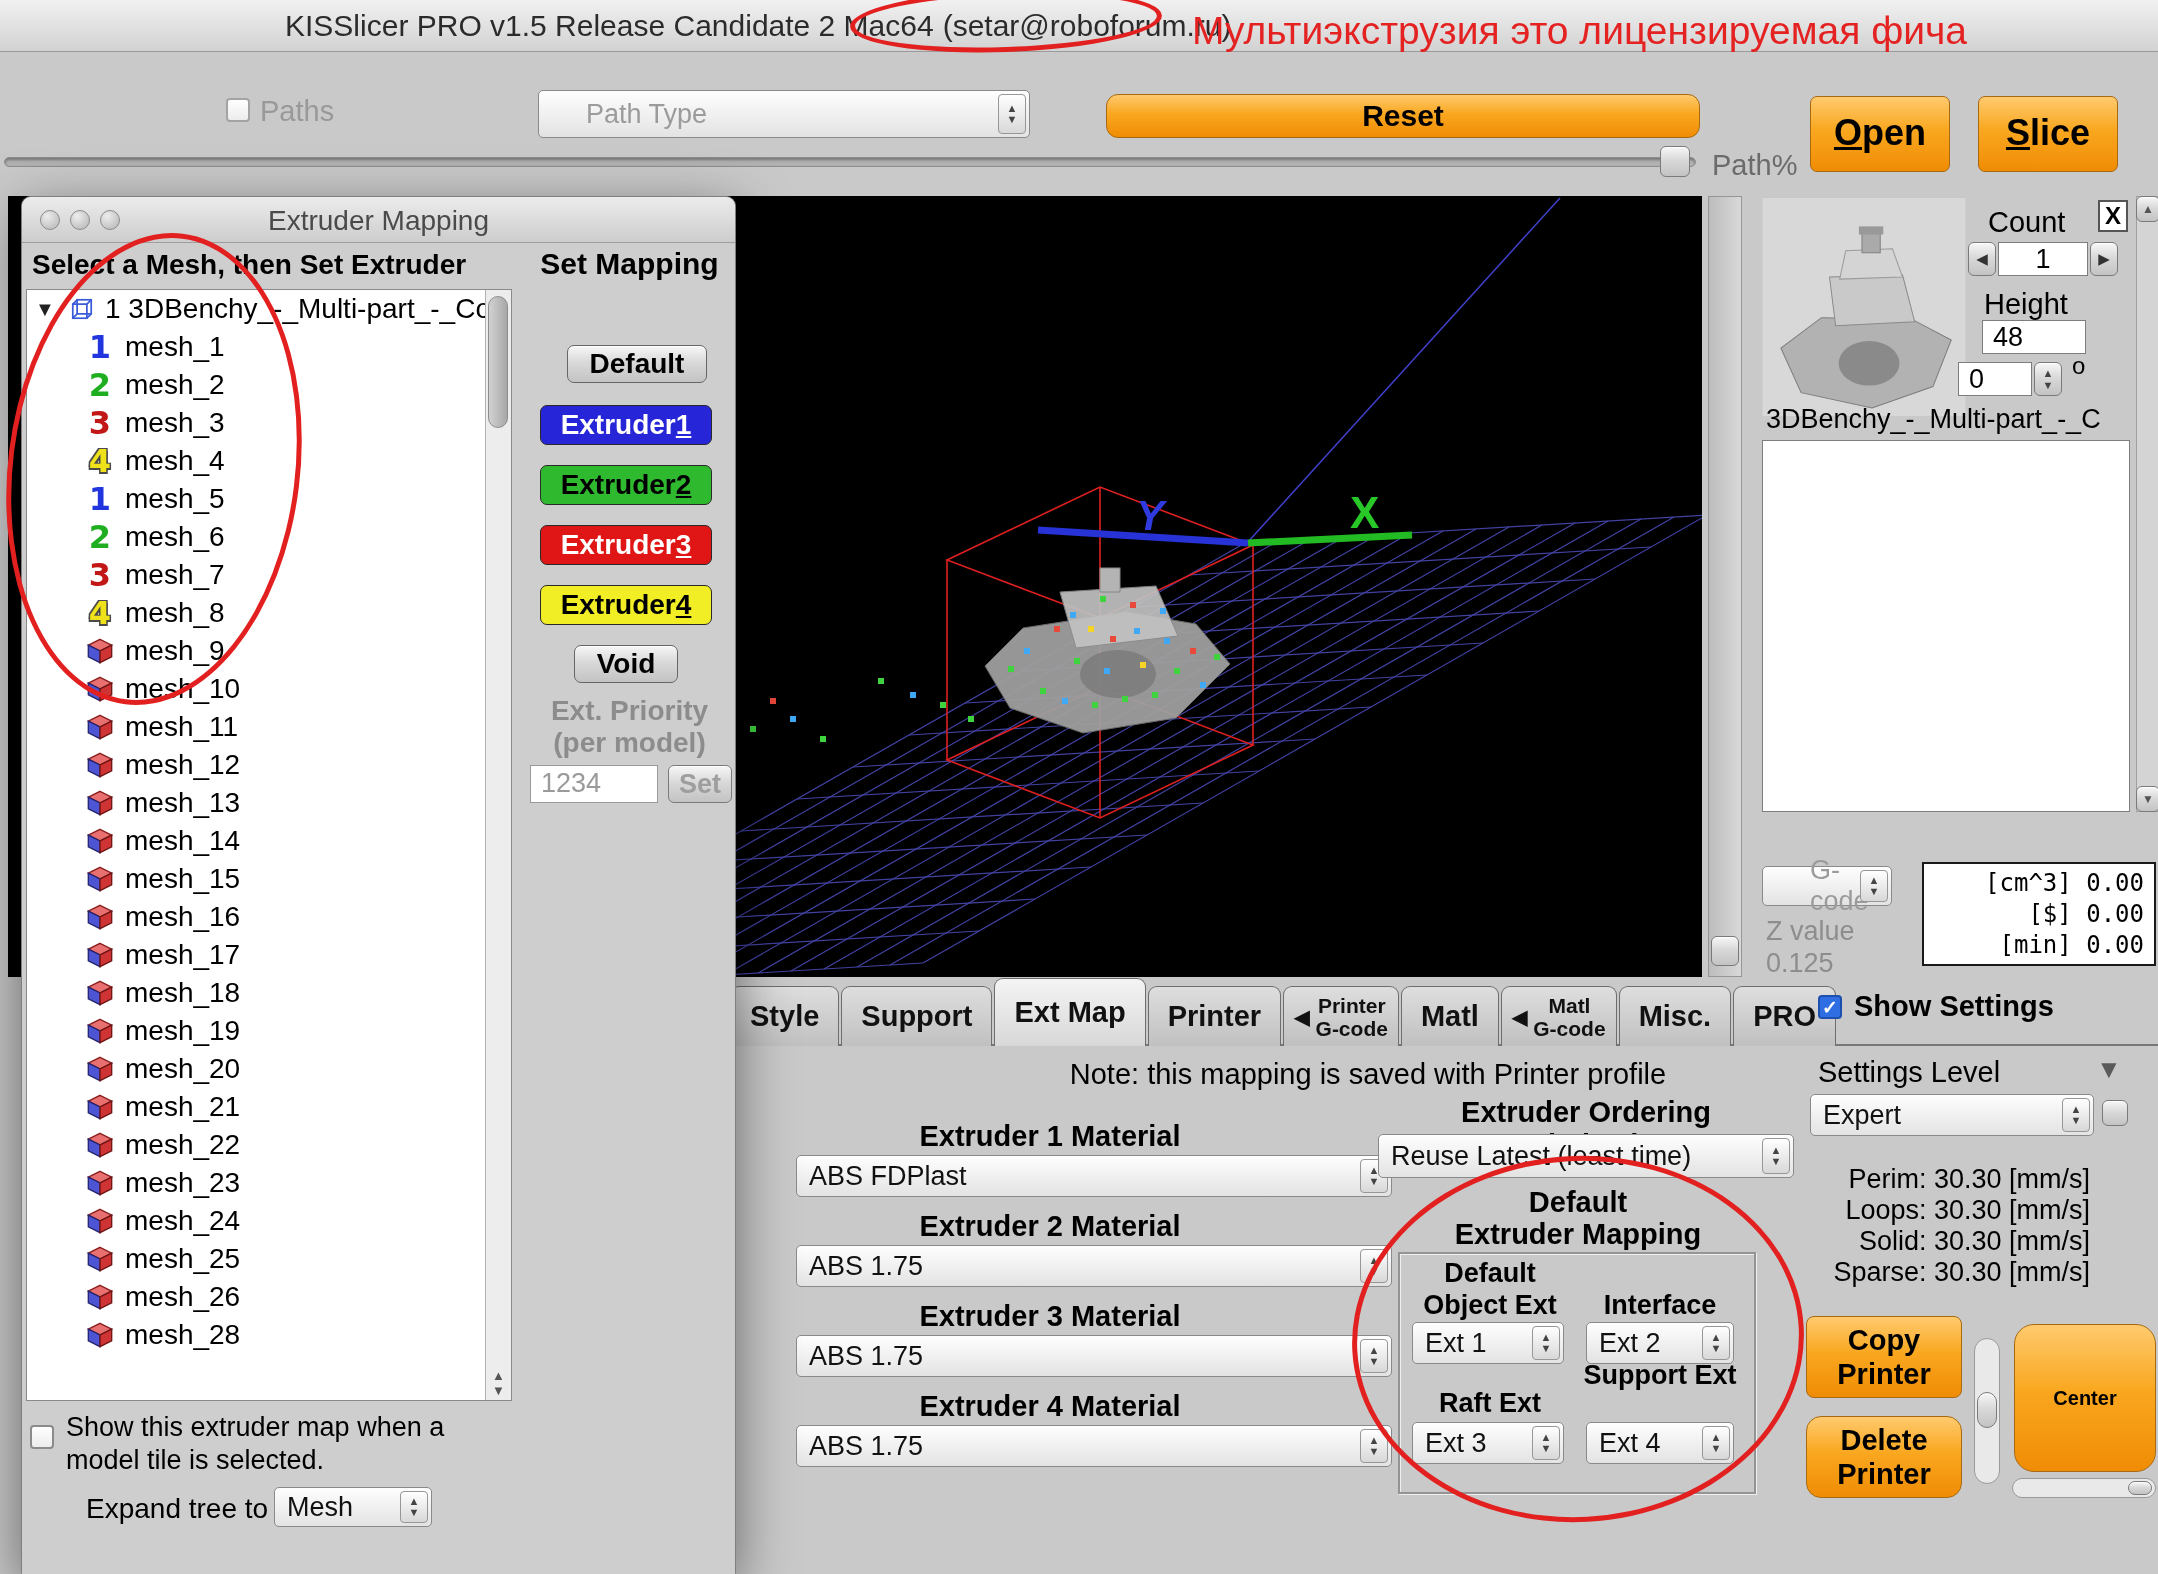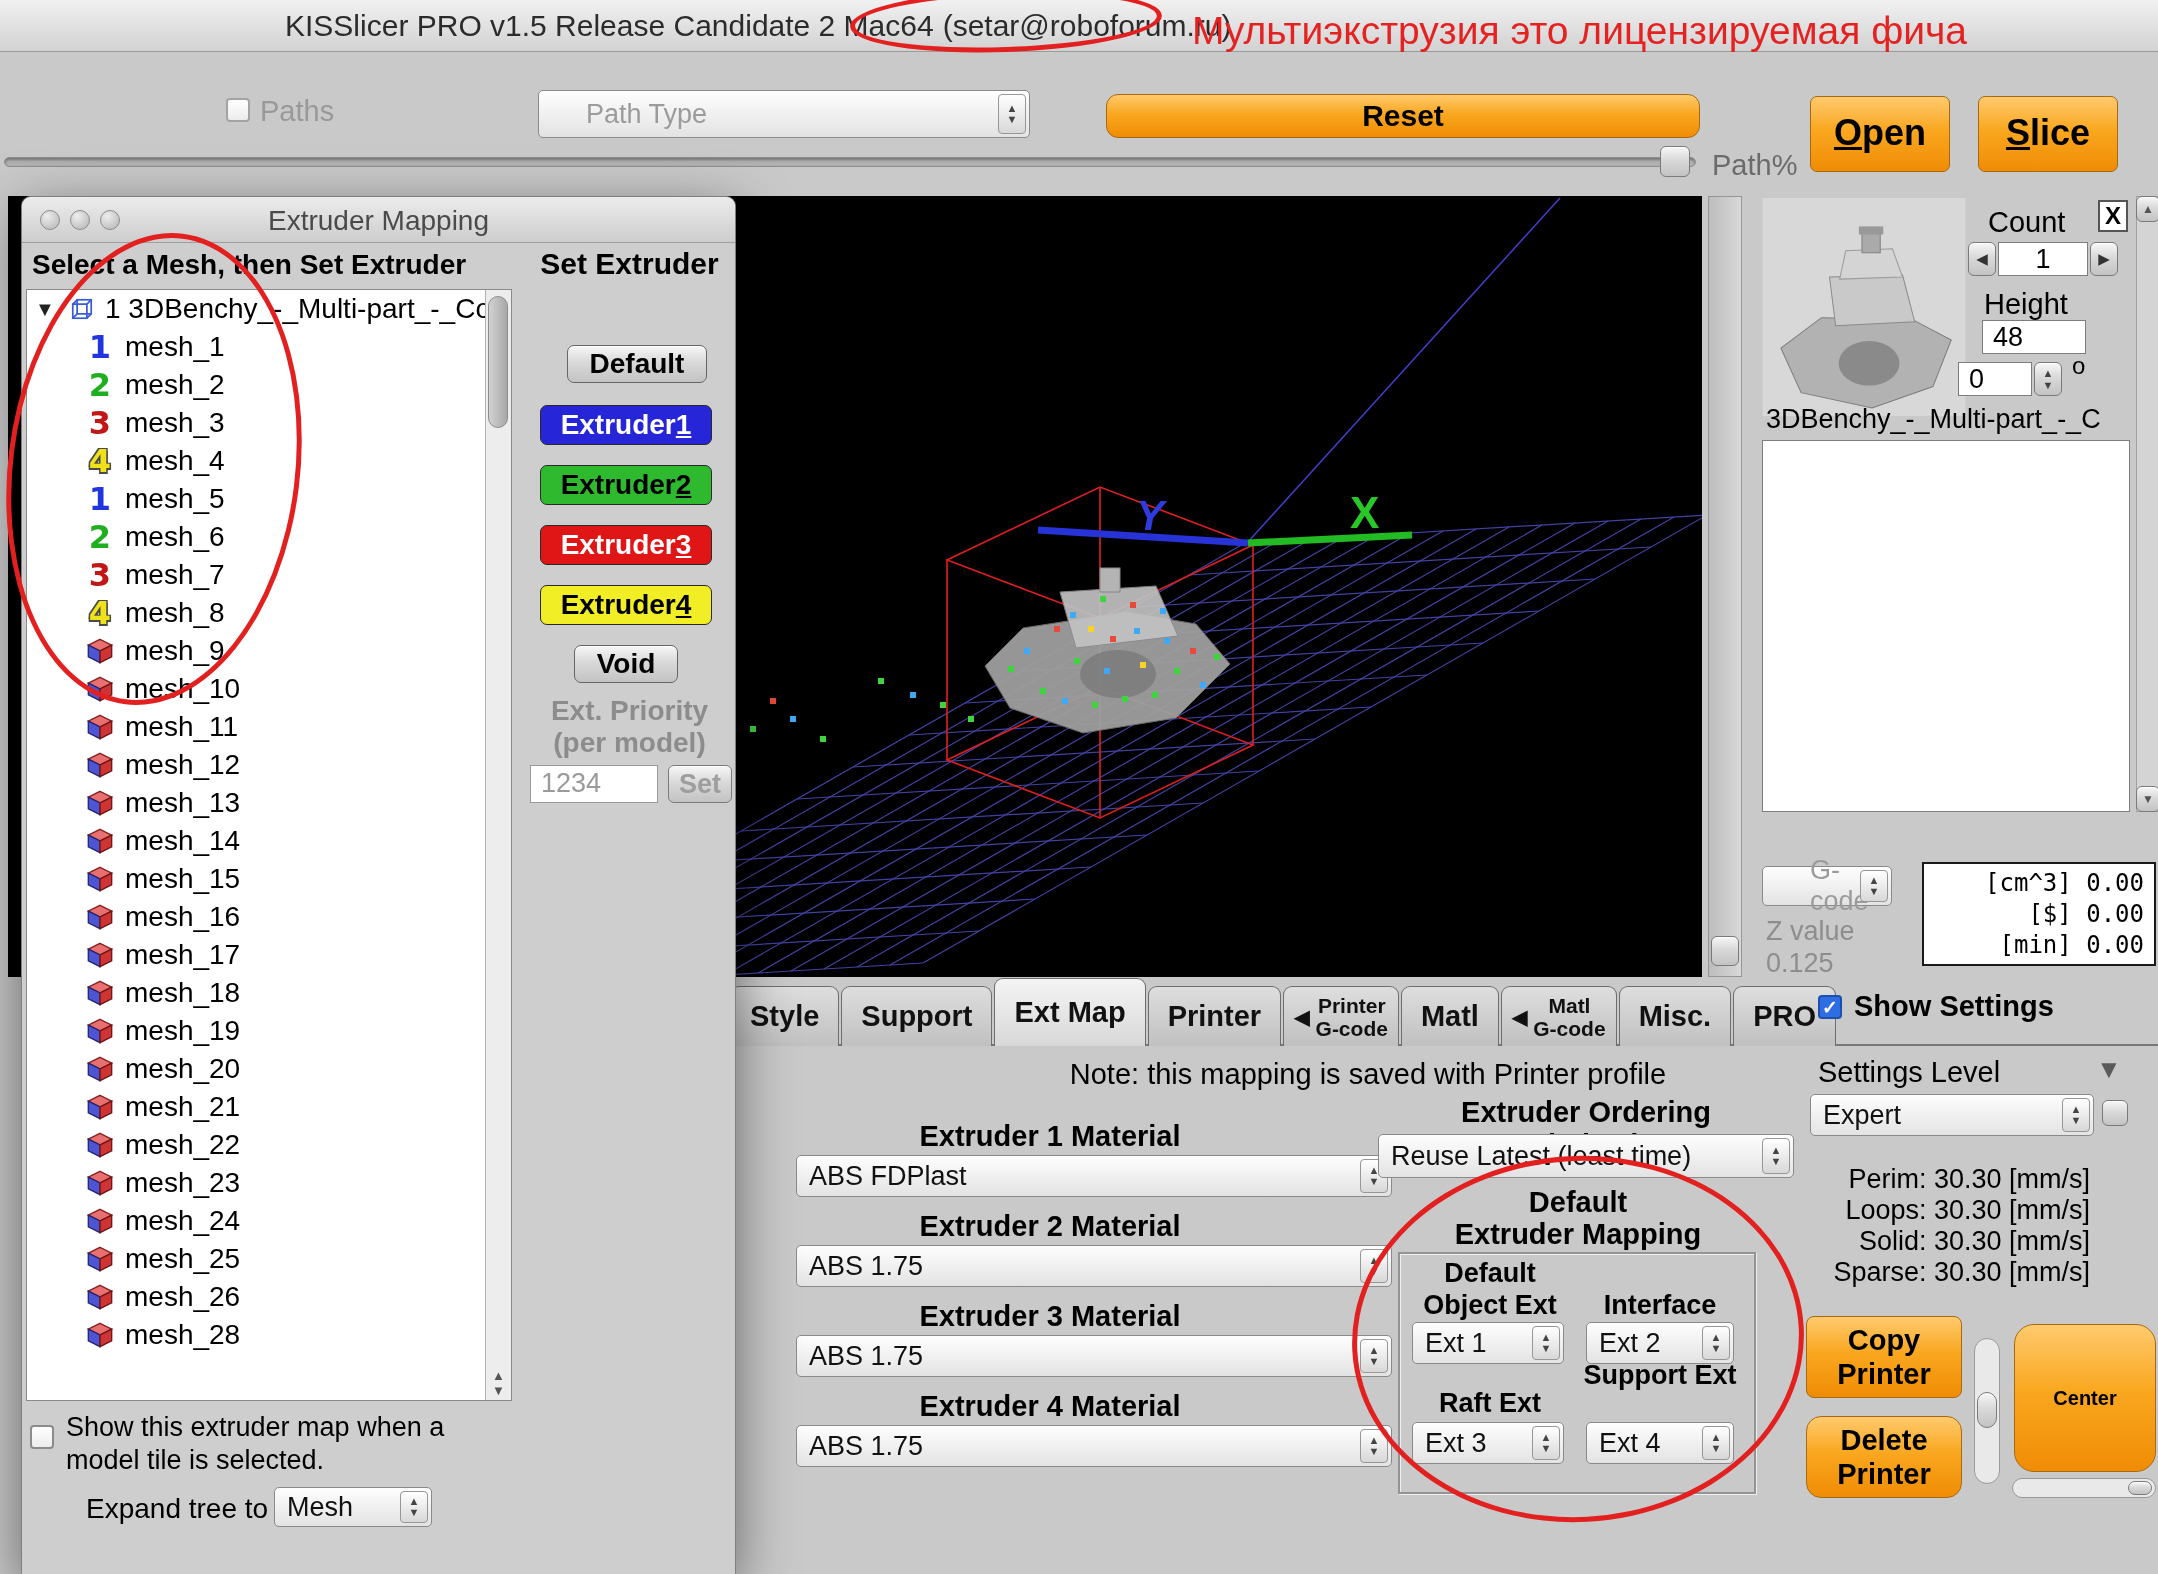--- a/index.html
+++ b/index.html
@@ -460,21 +460,21 @@
   <div id="mini-hhandle" class="bevel"></div>
 
   <div id="map-window">
     <div id="mw-titlebar">
       <span id="tl-close" class="tl"></span>
       <span id="tl-min" class="tl"></span>
       <span id="tl-zoom" class="tl"></span>
       <span id="mw-title">Extruder Mapping</span>
     </div>
     <div id="mw-header">Select a Mesh, then Set Extruder</div>
-    <div id="mw-set-title">Set Extruder</div>
+    <div id="mw-set-title">Set Mapping</div>
 
     <div id="mesh-tree">
       <div id="root-row" class="tree-row">
         <span id="root-disclosure">▼</span>
         <span class="mesh-icon">
           <svg viewBox="0 0 24 24" width="26" height="26">
               <g fill="none" stroke="#3a5bd9" stroke-width="1.6">
                 <rect x="3.5" y="7.5" width="13" height="13"></rect>
                 <rect x="7.5" y="3.5" width="13" height="13"></rect>
                 <line x1="3.5" y1="7.5" x2="7.5" y2="3.5"></line>

